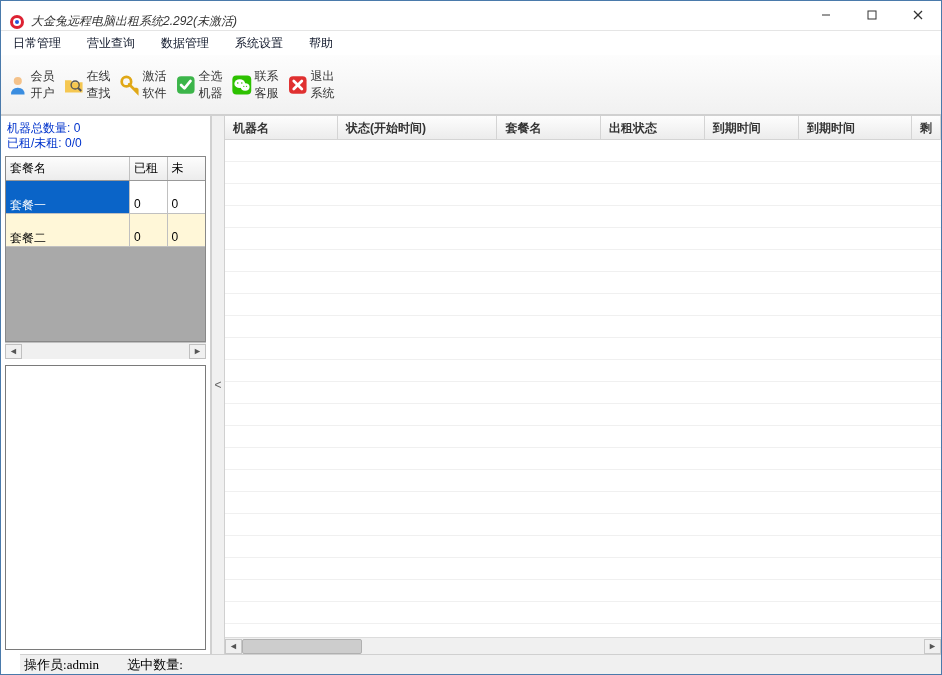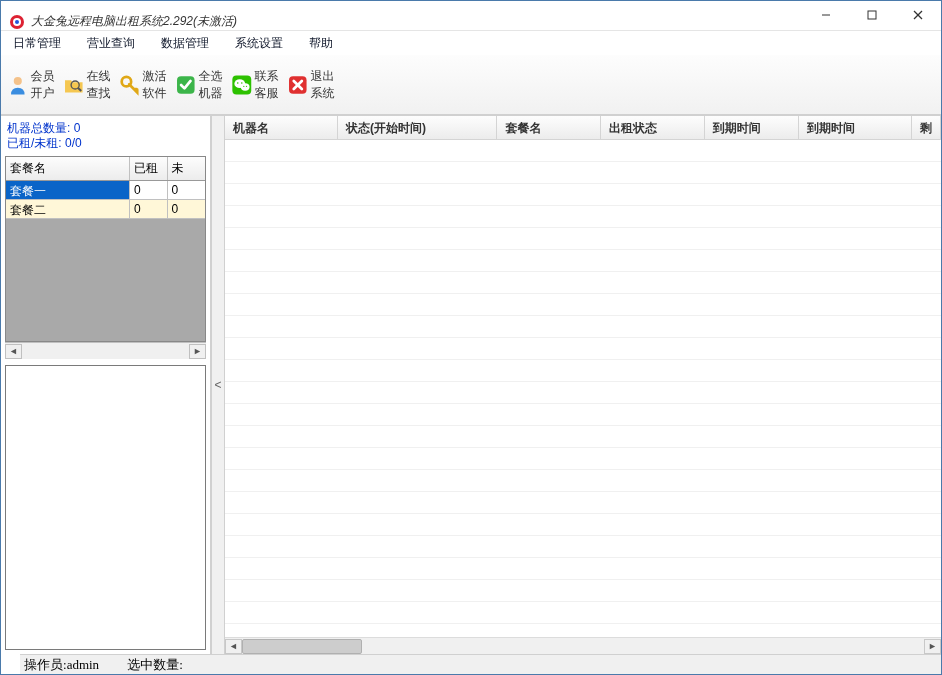--- a/index.html
+++ b/index.html
@@ -27,21 +27,21 @@
 .content { flex: 1; display: flex; min-height: 0; border-top: 1px solid #d0d0d0; }
 
 
 .left-panel { width: 210px; display: flex; flex-direction: column; border-right: 1px solid #d0d0d0; }
 .stats { padding: 5px 6px; font-size: 12px; line-height: 15px; color: #0033cc; background:#fff; }
 .plan-grid { border: 1px solid #888; margin: 0 4px; background: #a9a9a9; height: 186px; display:flex; flex-direction:column;}
 .plan-head { display: flex; background: #fff; border-bottom:1px solid #999;}
 .plan-head .ph { border-right: 1px solid #c0c0c0; padding: 3px 4px; font-size:12px; background:linear-gradient(#fdfdfd,#ececec); }
 .plan-body { flex:1; background:#a9a9a9; overflow:hidden;}
 .plan-row { display: flex; }
-.plan-row .pc { border-right: 1px solid #c0c0c0; border-bottom:1px solid #c0c0c0; padding: 2px 4px; height:19px; font-size:12px; }
+.plan-row .pc { border-right: 1px solid #c0c0c0; border-bottom:1px solid #c0c0c0; padding: 16px 4px; height:19px; font-size:12px; }
 .row-sel .pc:first-child { background: #0a64c8; color: #fff; }
 .row-sel .pc:not(:first-child){ background:#fff; }
 .row-alt .pc { background: #fff7d8; }
 .plan-scroll { height:17px; background:#f0f0f0; border-top:1px solid #c0c0c0; margin:0 4px; display:flex; align-items:center;}
 .plan-scroll .sb-left,.plan-scroll .sb-right{ width:17px;height:15px;display:flex;align-items:center;justify-content:center;background:#f0f0f0;border:1px solid #c0c0c0;font-size:9px;color:#555;}
 .plan-scroll .sb-track{flex:1;}
 
 .lower-text { flex: 1; margin: 6px 4px 4px 4px; border: 1px solid #7a7a7a; background: #fff; }
 
 

